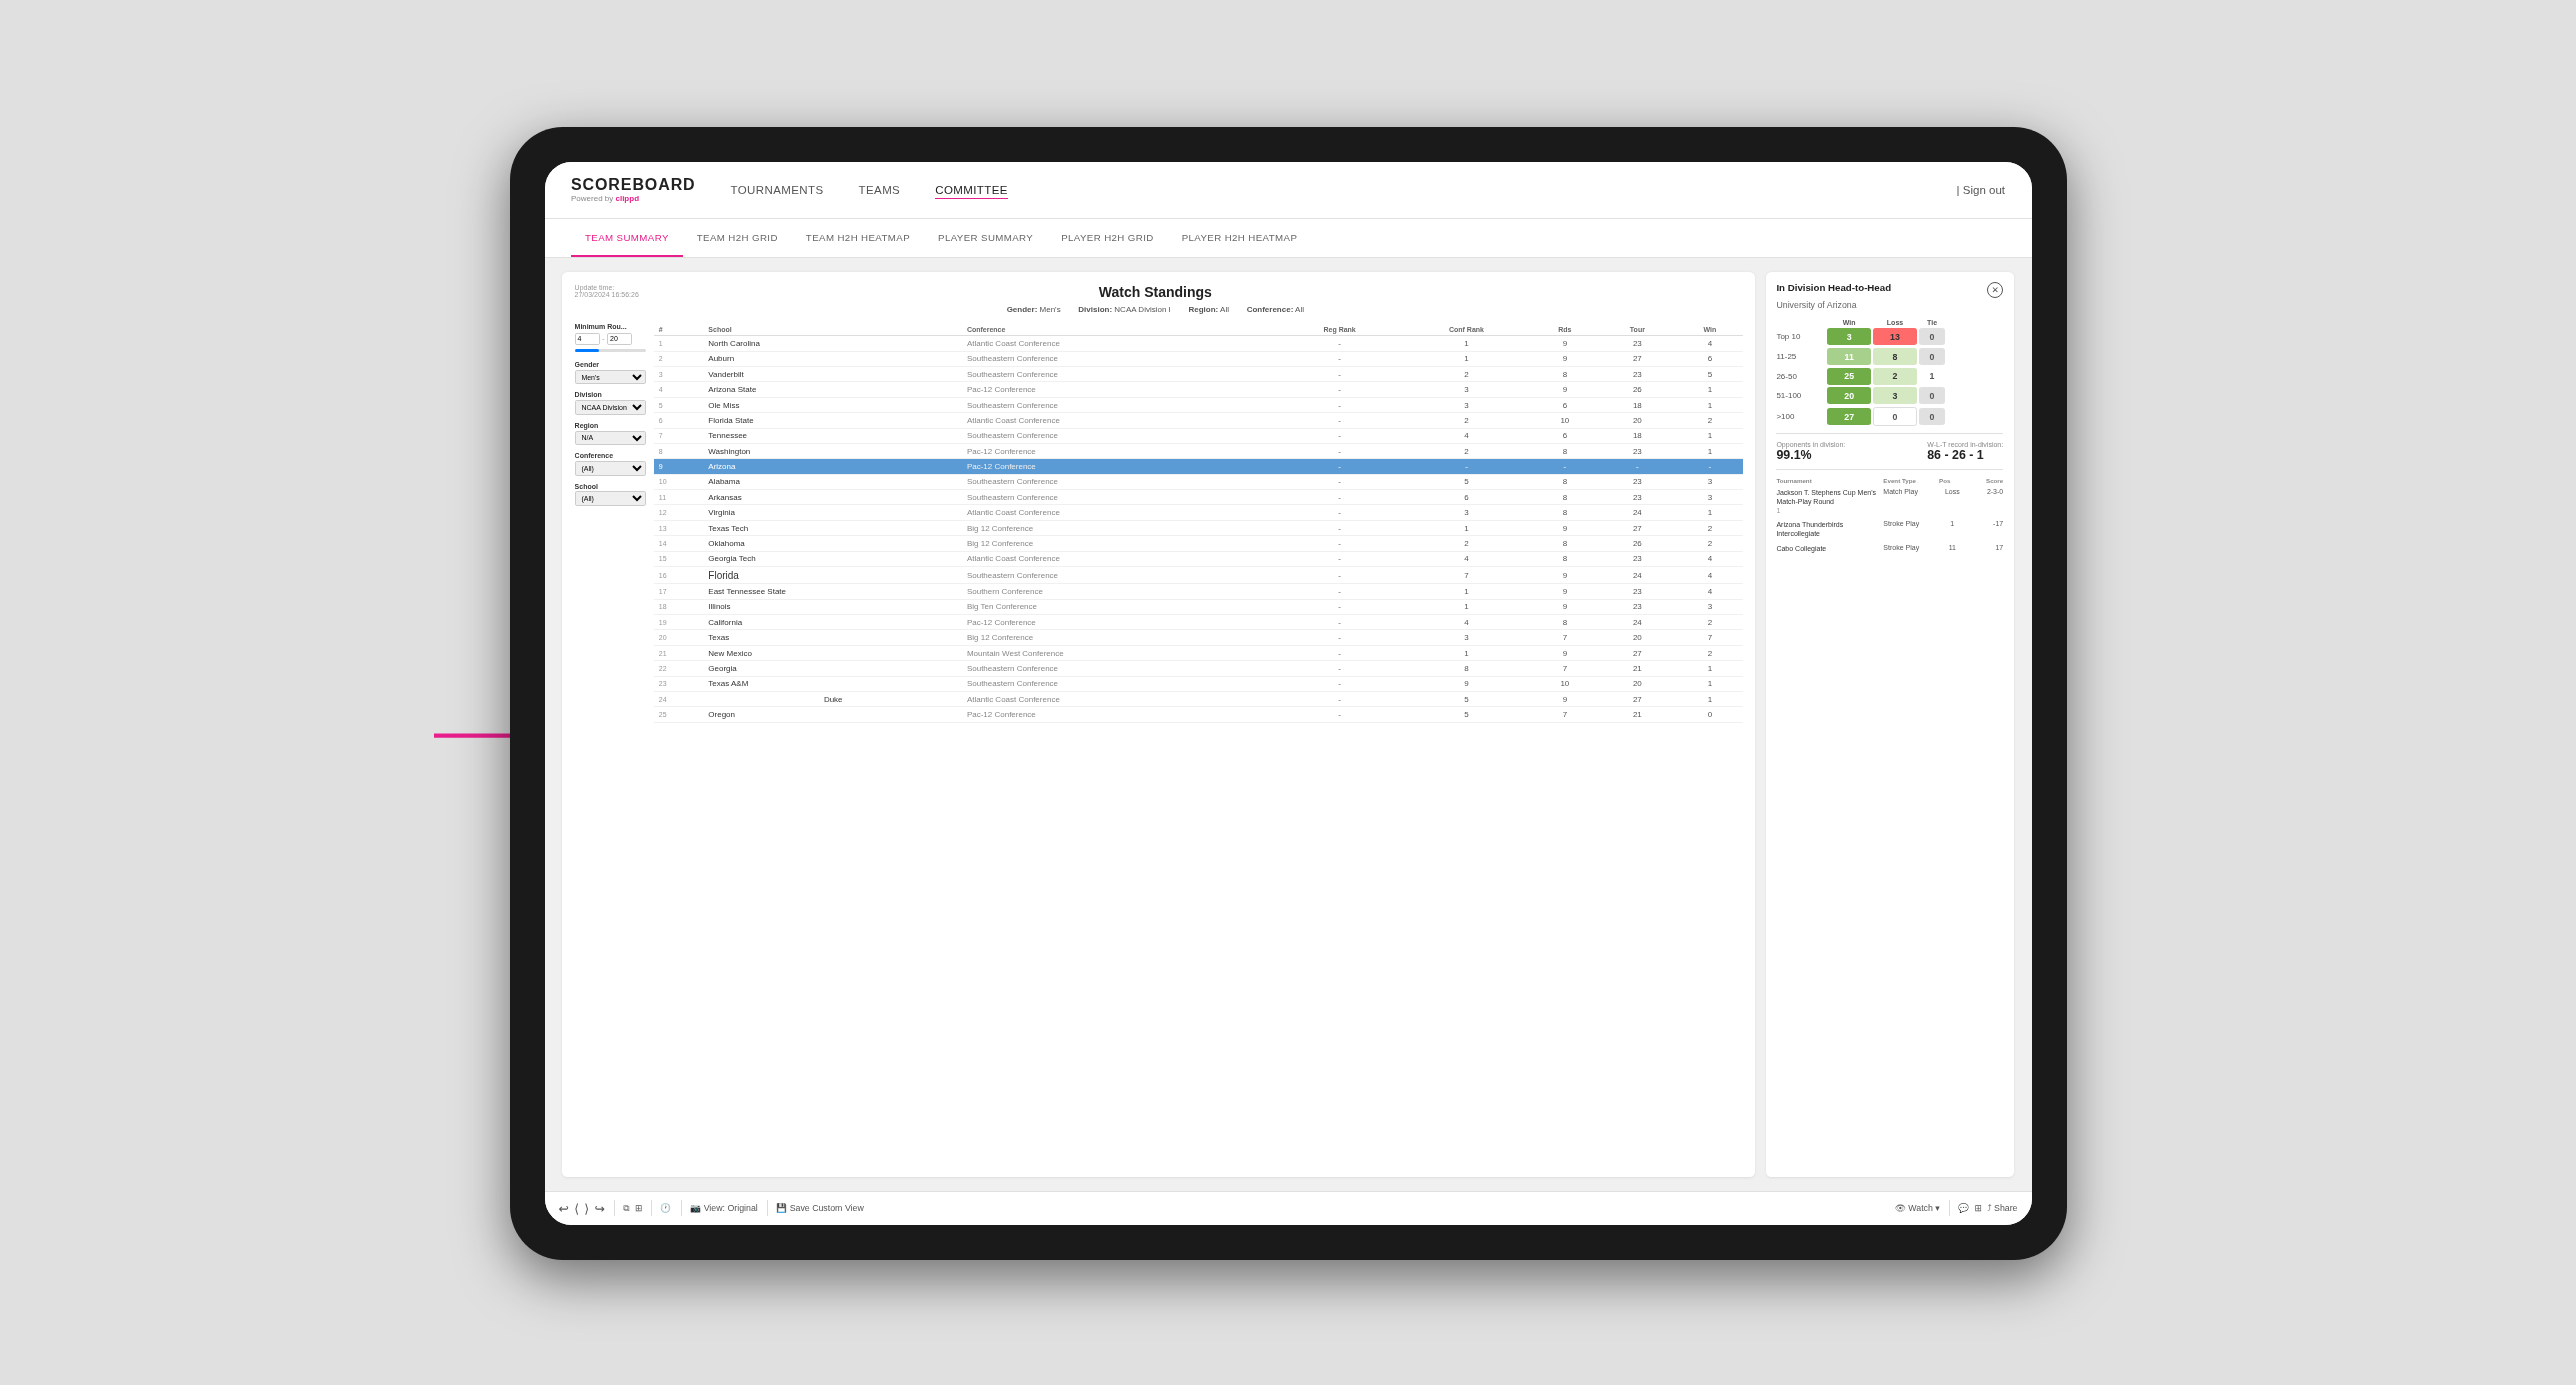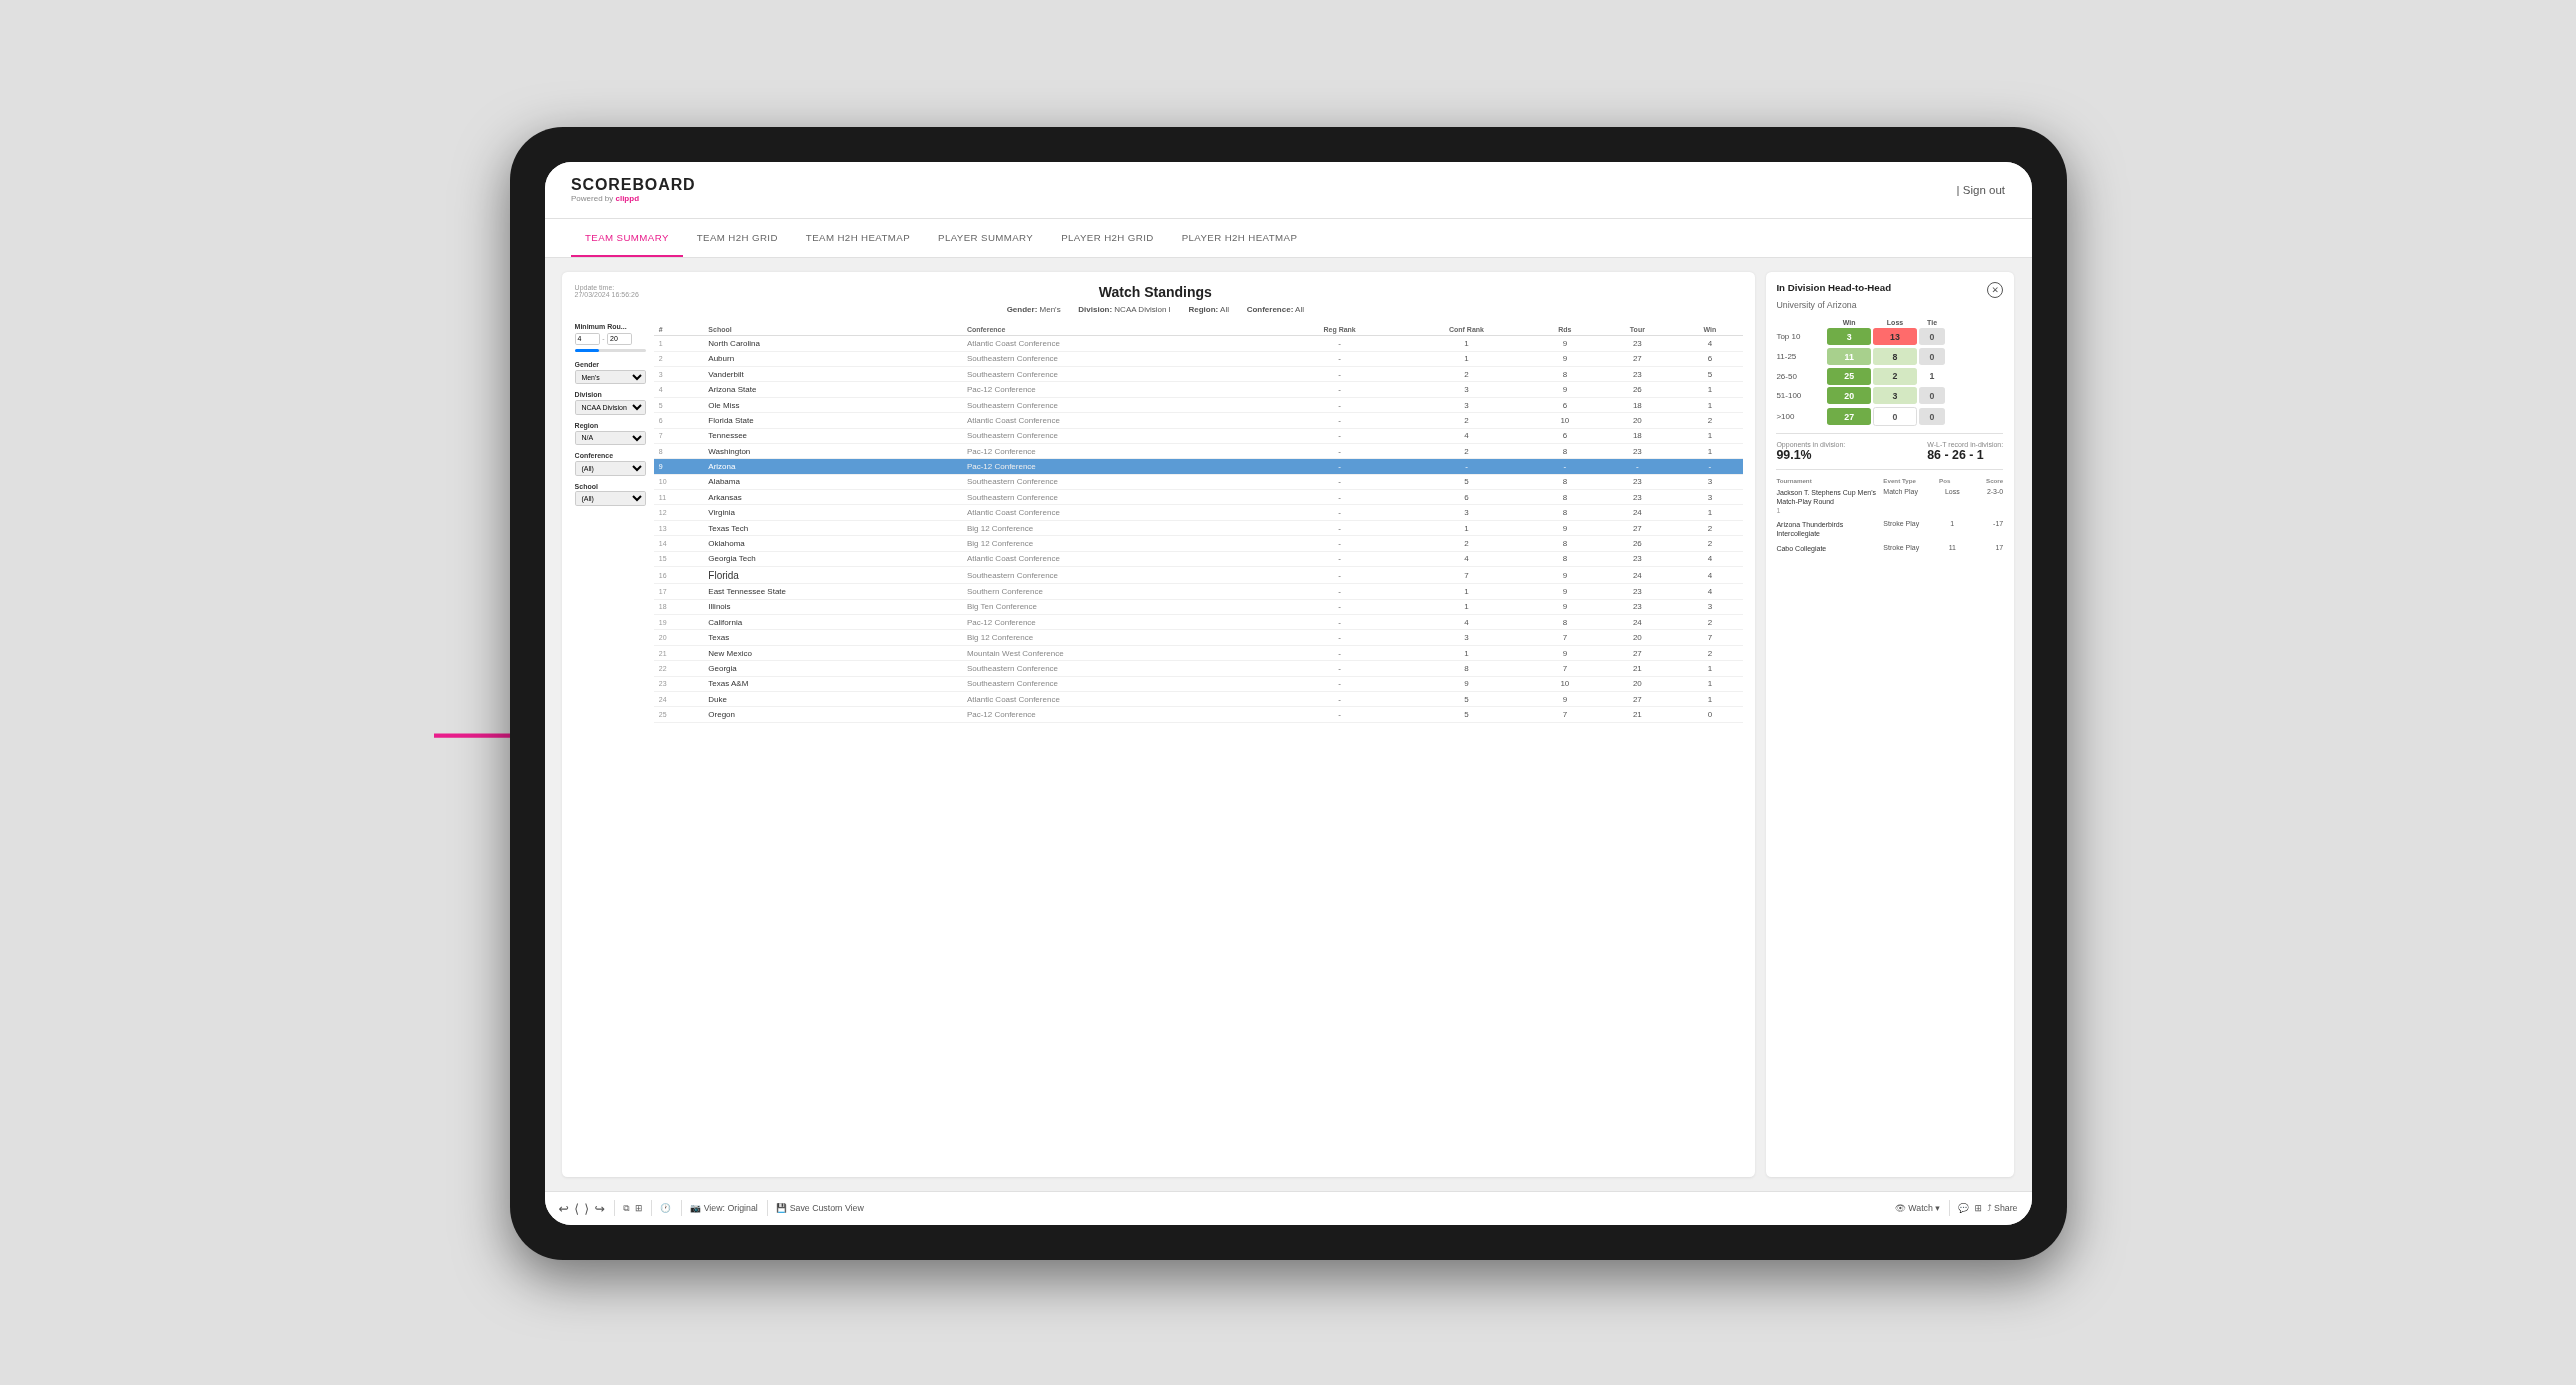--- a/index.html
+++ b/index.html
@@ -176,20 +176,25 @@
     <line x1="0" y1="40" x2="180" y2="40" stroke="#e91e8c" stroke-width="5" marker-end="url(#arrowhead)"></line>
   </svg>
 
   <div class="tablet-frame">
     <div class="tablet-screen">
 
       <div class="top-nav">
         <div class="logo-area">
           <div class="logo-text">SCOREBOARD</div>
           <div class="powered-by">Powered by <span>clippd</span></div>
+        </div>
+        <div class="nav-items">
+          <div class="nav-item">TOURNAMENTS</div>
+          <div class="nav-item">TEAMS</div>
+          <div class="nav-item active">COMMITTEE</div>
         </div>
         <div class="sign-out">| <span>Sign out</span></div>
       </div>
 
       <div class="sub-nav">
         <div class="sub-nav-item active">TEAM SUMMARY</div>
         <div class="sub-nav-item">TEAM H2H GRID</div>
         <div class="sub-nav-item">TEAM H2H HEATMAP</div>
         <div class="sub-nav-item">PLAYER SUMMARY</div>
         <div class="sub-nav-item">PLAYER H2H GRID</div>
@@ -509,21 +514,21 @@
     <td style="padding:2.7px 4.4px;border-bottom:0.9px solid #f0f0f0;font-size:8px;color:#333;">Texas A&amp;M</td>
     <td style="padding:2.7px 4.4px;border-bottom:0.9px solid #f0f0f0;font-size:8px;color:#888;">Southeastern Conference</td>
     <td style="padding:2.7px 4.4px;border-bottom:0.9px solid #f0f0f0;font-size:8px;text-align:center;color:#555;">-</td>
     <td style="padding:2.7px 4.4px;border-bottom:0.9px solid #f0f0f0;font-size:8px;text-align:center;color:#555;">9</td>
     <td style="padding:2.7px 4.4px;border-bottom:0.9px solid #f0f0f0;font-size:8px;text-align:center;color:#555;">10</td>
     <td style="padding:2.7px 4.4px;border-bottom:0.9px solid #f0f0f0;font-size:8px;text-align:center;color:#555;">20</td>
     <td style="padding:2.7px 4.4px;border-bottom:0.9px solid #f0f0f0;font-size:8px;text-align:center;color:#555;">1</td>
   </tr>
                     <tr>
     <td style="padding:2.7px 4.4px;border-bottom:0.9px solid #f0f0f0;font-size:7px;color:#999;">24</td>
-    <td style="padding:2.7px 4.4px;border-bottom:0.9px solid #f0f0f0;font-size:8px;color:#333;">Duke</td>
+    <td style="padding:2.7px 4.4px;border-bottom:0.9px solid #f0f0f0;font-size:8px;color:#333;text-align:center;">Duke</td>
     <td style="padding:2.7px 4.4px;border-bottom:0.9px solid #f0f0f0;font-size:8px;color:#888;">Atlantic Coast Conference</td>
     <td style="padding:2.7px 4.4px;border-bottom:0.9px solid #f0f0f0;font-size:8px;text-align:center;color:#555;">-</td>
     <td style="padding:2.7px 4.4px;border-bottom:0.9px solid #f0f0f0;font-size:8px;text-align:center;color:#555;">5</td>
     <td style="padding:2.7px 4.4px;border-bottom:0.9px solid #f0f0f0;font-size:8px;text-align:center;color:#555;">9</td>
     <td style="padding:2.7px 4.4px;border-bottom:0.9px solid #f0f0f0;font-size:8px;text-align:center;color:#555;">27</td>
     <td style="padding:2.7px 4.4px;border-bottom:0.9px solid #f0f0f0;font-size:8px;text-align:center;color:#555;">1</td>
   </tr>
                     <tr>
     <td style="padding:2.7px 4.4px;border-bottom:0.9px solid #f0f0f0;font-size:7px;color:#999;">25</td>
     <td style="padding:2.7px 4.4px;border-bottom:0.9px solid #f0f0f0;font-size:8px;color:#333;">Oregon</td>

